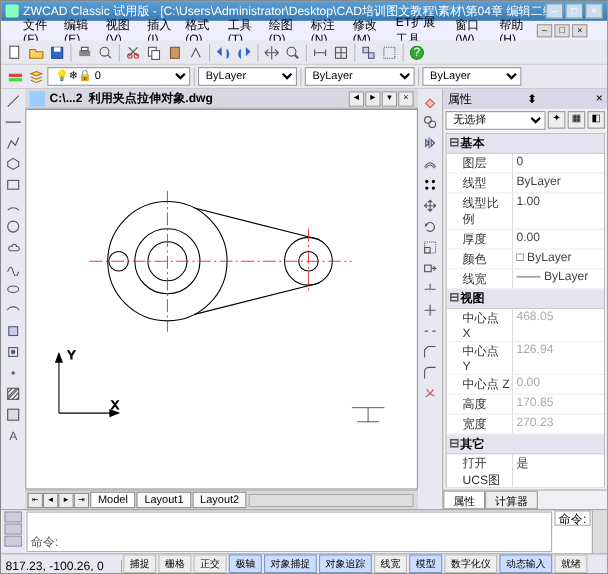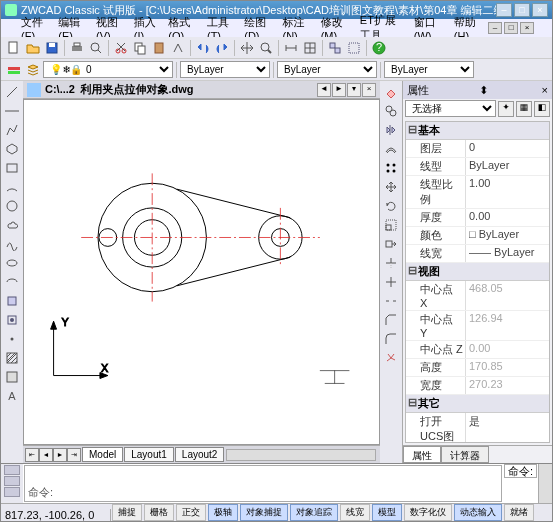--- a/index.html
+++ b/index.html
@@ -29,21 +29,21 @@
 .canvas{flex:1;background:#fff;position:relative;border:1px solid #999;overflow:hidden}
 .mtabs{height:18px;background:#d8d8e0;display:flex;align-items:center;padding:0 2px;border-top:1px solid #aaa}
 .mtabs .nb{width:14px;height:14px;border:1px solid #888;background:#eee;font-size:7px;text-align:center;cursor:pointer;line-height:12px}
 .mtabs .tab{padding:1px 6px;border:1px solid #888;background:#f8f8f8;font-size:10px;cursor:pointer;margin-left:1px}
 .mtabs .tab.act{background:#fff}
 .sb{flex:1;height:12px;background:#ddd;border:1px solid #aaa;margin:0 2px}
 .rtool{width:22px;background:#e8e8f0;display:flex;flex-direction:column;align-items:center;gap:1px;padding-top:2px}
 .propp{width:150px;background:#f0f0f4;border-left:1px solid #aaa;display:flex;flex-direction:column}
 .pph{height:18px;background:#d8d8e8;display:flex;align-items:center;padding:0 4px;font-size:10px}
 .pph .x{margin-left:auto;cursor:pointer}
-.psel{height:20px;display:flex;align-items:flex-end;padding:2px;gap:2px}
+.psel{height:20px;display:flex;align-items:center;padding:2px;gap:2px}
 .psel .cmb{flex:1}
 .psel .ib{width:16px;height:16px;border:1px solid #999;background:#eee;cursor:pointer;font-size:9px;text-align:center}
 .pgrid{flex:1;overflow:auto;background:#fff;border:1px solid #bbb;margin:2px;font-size:10px}
 .pcat{background:#e4e4ee;padding:1px 2px;font-weight:bold;border-bottom:1px solid #ccc;display:flex}
 .pcat .pm{width:10px;color:#555;cursor:pointer}
 .prow{display:flex;border-bottom:1px solid #eee}
 .prow .k{width:60px;padding:1px 2px 1px 14px;color:#333;border-right:1px solid #ddd}
 .prow .v{flex:1;padding:1px 3px;color:#444}
 .prow .v.dim{color:#aaa}
 .ptabs{height:18px;display:flex;border-top:1px solid #aaa}

